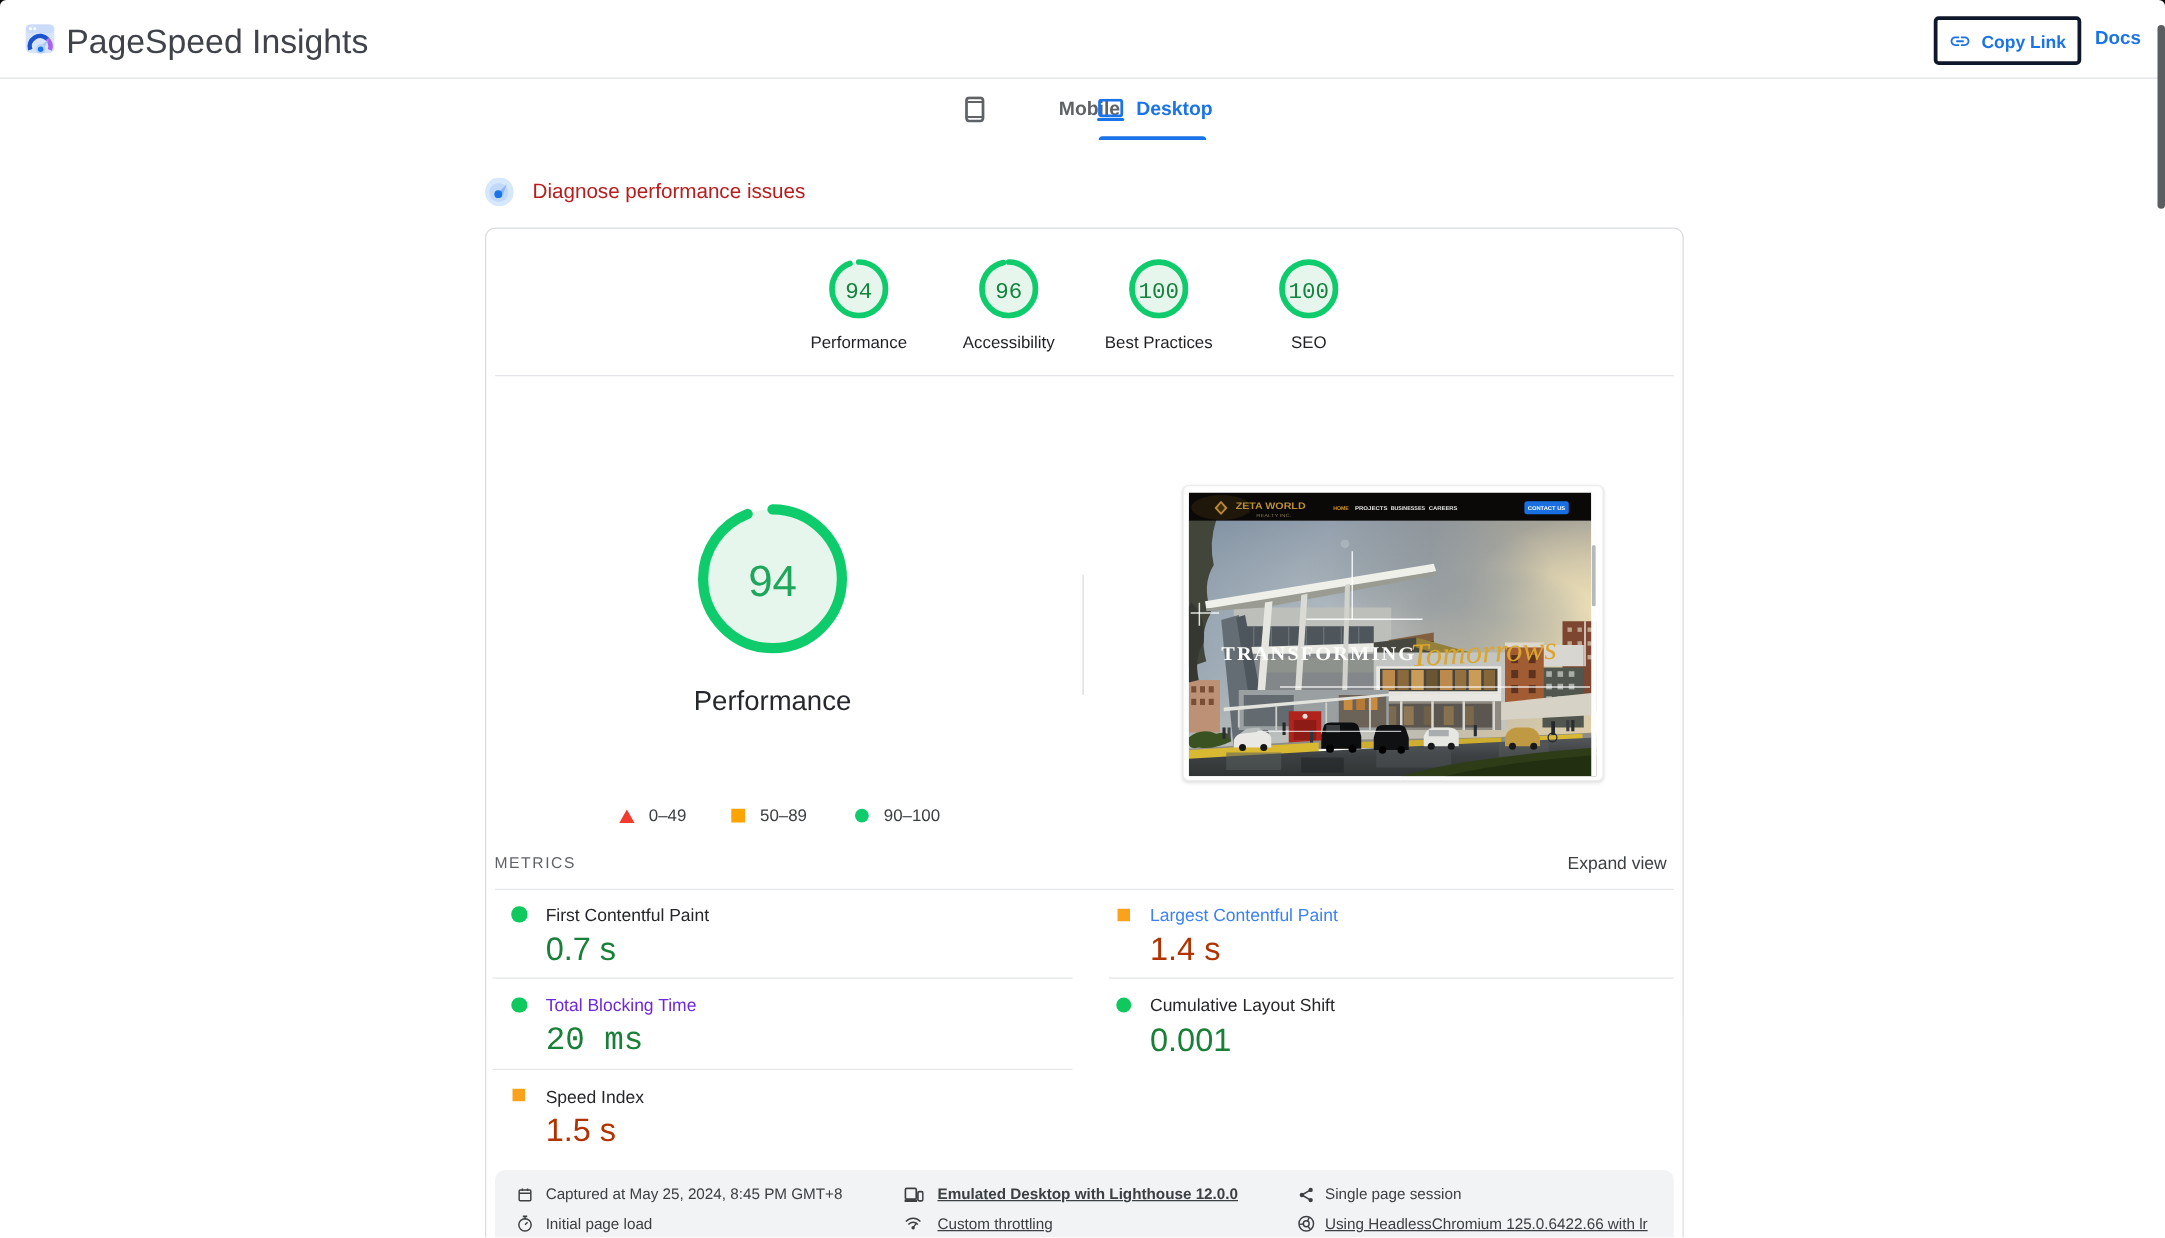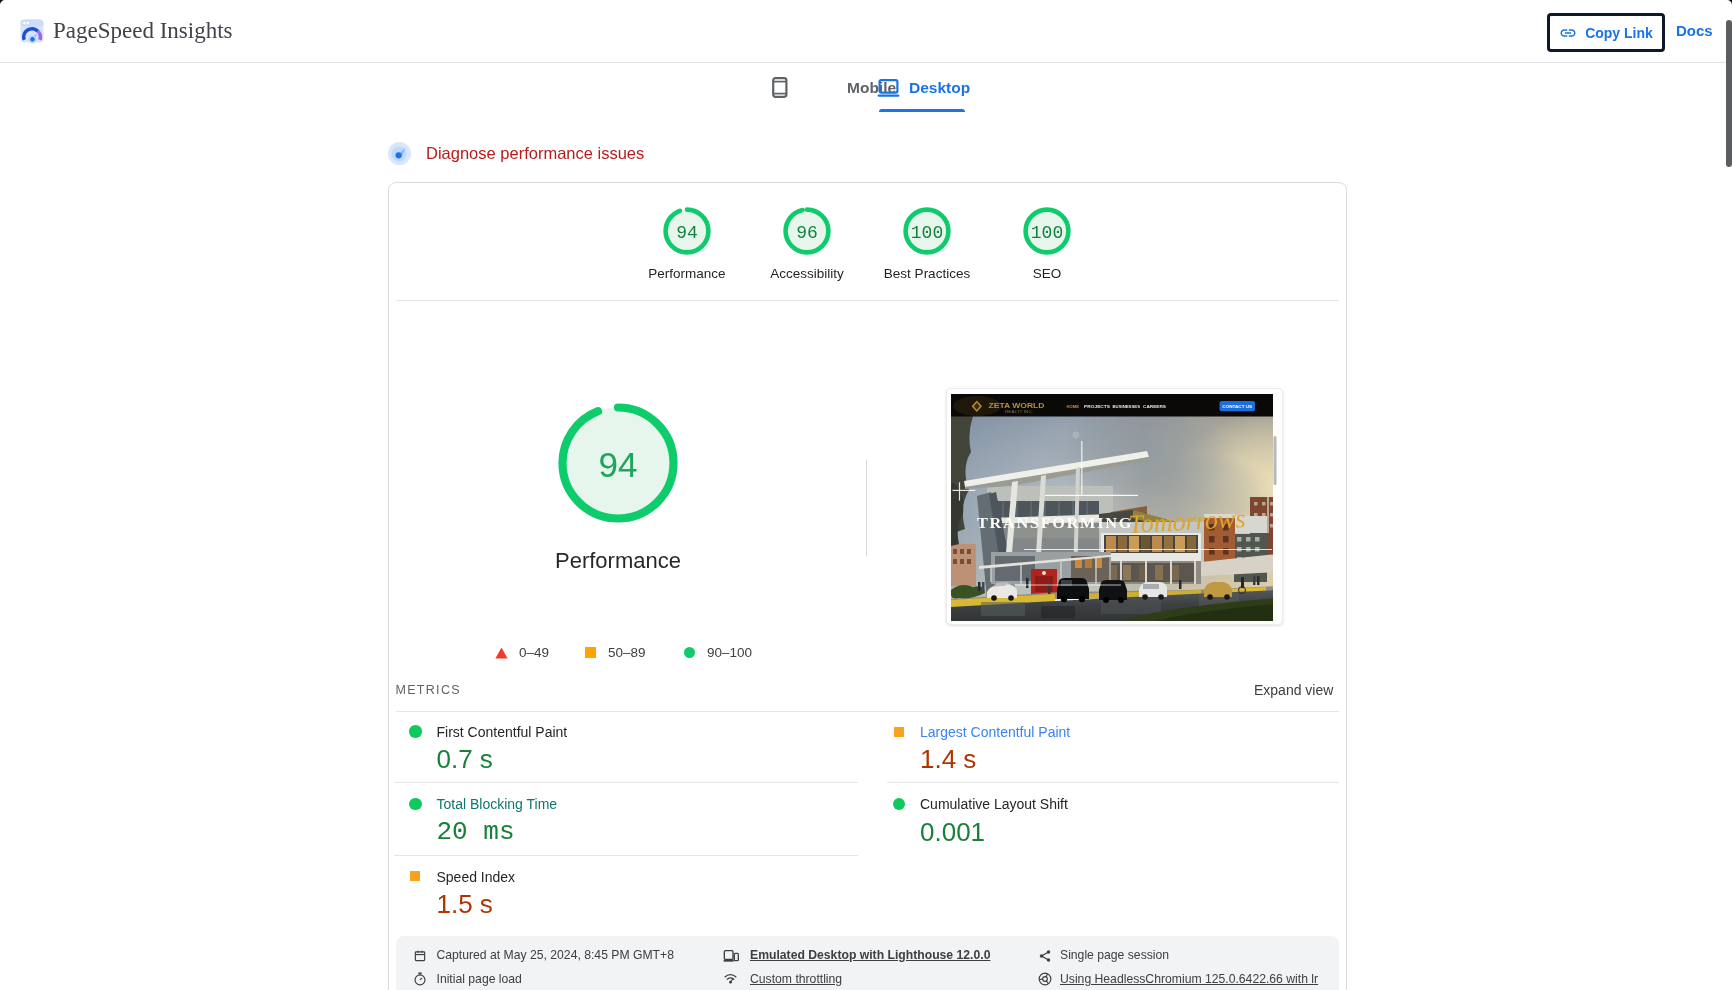--- a/index.html
+++ b/index.html
@@ -17,21 +17,21 @@
     <rect x="0.5" y="0.5" width="23" height="23" rx="4.5" fill="#d7e4fc"></rect>
     <rect x="0.5" y="0.5" width="23" height="7" rx="3.5" fill="#cbdcfb"></rect>
     <circle cx="4.3" cy="3.9" r="1.25" fill="#ffffff"></circle>
     <circle cx="7.8" cy="3.9" r="1.25" fill="#ffffff"></circle>
     <path d="M 4.2 20.8 A 8.3 8.3 0 0 1 17.9 12.2" fill="none" stroke="#1b53cd" stroke-width="3.6"></path>
     <path d="M 17.9 12.2 A 8.3 8.3 0 0 1 19.9 20.9" fill="none" stroke="#a563ee" stroke-width="3.6"></path>
     <polygon points="10.4,18.8 18.8,13.0 14.2,21.3" fill="#a6c9f9"></polygon>
     <circle cx="12.5" cy="20.3" r="3.9" fill="#b7d3fb"></circle>
     <circle cx="12.5" cy="20.3" r="2.2" fill="#1a73e8"></circle>
   </svg>
-  <div class="abs" style="left:53px;top:18px;font-size:23px;color:#40444a;font-family:Liberation Serif, serif;">PageSpeed Insights</div>
+  <div class="abs" style="left:53px;top:18px;font-size:27px;color:#40444a;">PageSpeed Insights</div>
   <div class="abs" style="left:1547px;top:13px;width:112px;height:33px;border:3px solid #0f172a;border-radius:4px;display:flex;align-items:center;justify-content:center;gap:8px;">
     <svg width="18" height="18" viewBox="0 0 24 24" fill="#1a73e8">
         <path d="M3.9 12c0-1.71 1.39-3.1 3.1-3.1h4V7H7c-2.76 0-5 2.24-5 5s2.24 5 5 5h4v-1.9H7c-1.71 0-3.1-1.39-3.1-3.1zM8 13h8v-2H8v2zm9-6h-4v1.9h4c1.71 0 3.1 1.39 3.1 3.1s-1.39 3.1-3.1 3.1h-4V17h4c2.76 0 5-2.24 5-5s-2.24-5-5-5z"></path>
       </svg>
     <span style="font-size:14px;font-weight:700;color:#1a73e8;">Copy Link</span>
   </div>
   <div class="abs" style="left:1676px;top:22px;font-size:15px;font-weight:700;color:#1a73e8;">Docs</div>
 
   <svg class="abs" style="left:772px;top:77px;" width="16" height="21" viewBox="0 0 16 21">
     <rect x="1.2" y="1.2" width="13.2" height="18.6" rx="2.2" fill="none" stroke="#5f6368" stroke-width="2.2"></rect>
@@ -358,21 +358,21 @@
   <div class="abs" style="left:436.5px;top:723.5px;font-size:14px;color:#24262a;">First Contentful Paint</div>
   <div class="abs" style="left:436.5px;top:744px;font-size:26px;color:#188038;">0.7 s</div>
 
   <div class="abs" style="left:893.5px;top:726.5px;width:10px;height:10px;background:#faa21c;"></div>
   <div class="abs" style="left:920px;top:723.5px;font-size:14px;color:#3b82f6;">Largest Contentful Paint</div>
   <div class="abs" style="left:920px;top:744px;font-size:26px;color:#b13300;">1.4 s</div>
   <div class="abs" style="left:394px;top:782px;width:464px;height:1px;background:#e4e6e9;"></div>
   <div class="abs" style="left:886.5px;top:782px;width:452px;height:1px;background:#e4e6e9;"></div>
 
   <div class="abs" style="left:409px;top:797.5px;width:12.5px;height:12.5px;border-radius:50%;background:#0fc95f;"></div>
-  <div class="abs" style="left:436.5px;top:796px;font-size:14px;color:#0f766e;">Total Blocking Time</div>
+  <div class="abs" style="left:436.5px;top:796px;font-size:14px;color:#6d28d9;">Total Blocking Time</div>
   <div class="abs" style="left:436.5px;top:816.5px;font-size:26px;color:#188038;font-family:Liberation Mono, monospace;">20 ms</div>
 
   <div class="abs" style="left:892.5px;top:797.5px;width:12.5px;height:12.5px;border-radius:50%;background:#0fc95f;"></div>
   <div class="abs" style="left:920px;top:796px;font-size:14px;color:#24262a;">Cumulative Layout Shift</div>
   <div class="abs" style="left:920px;top:816.5px;font-size:26px;color:#188038;">0.001</div>
   <div class="abs" style="left:394px;top:855px;width:464px;height:1px;background:#e4e6e9;"></div>
 
   <div class="abs" style="left:409.5px;top:870.5px;width:10px;height:10px;background:#faa21c;"></div>
   <div class="abs" style="left:436.5px;top:868.5px;font-size:14px;color:#24262a;">Speed Index</div>
   <div class="abs" style="left:436.5px;top:889px;font-size:26px;color:#b13300;">1.5 s</div>

